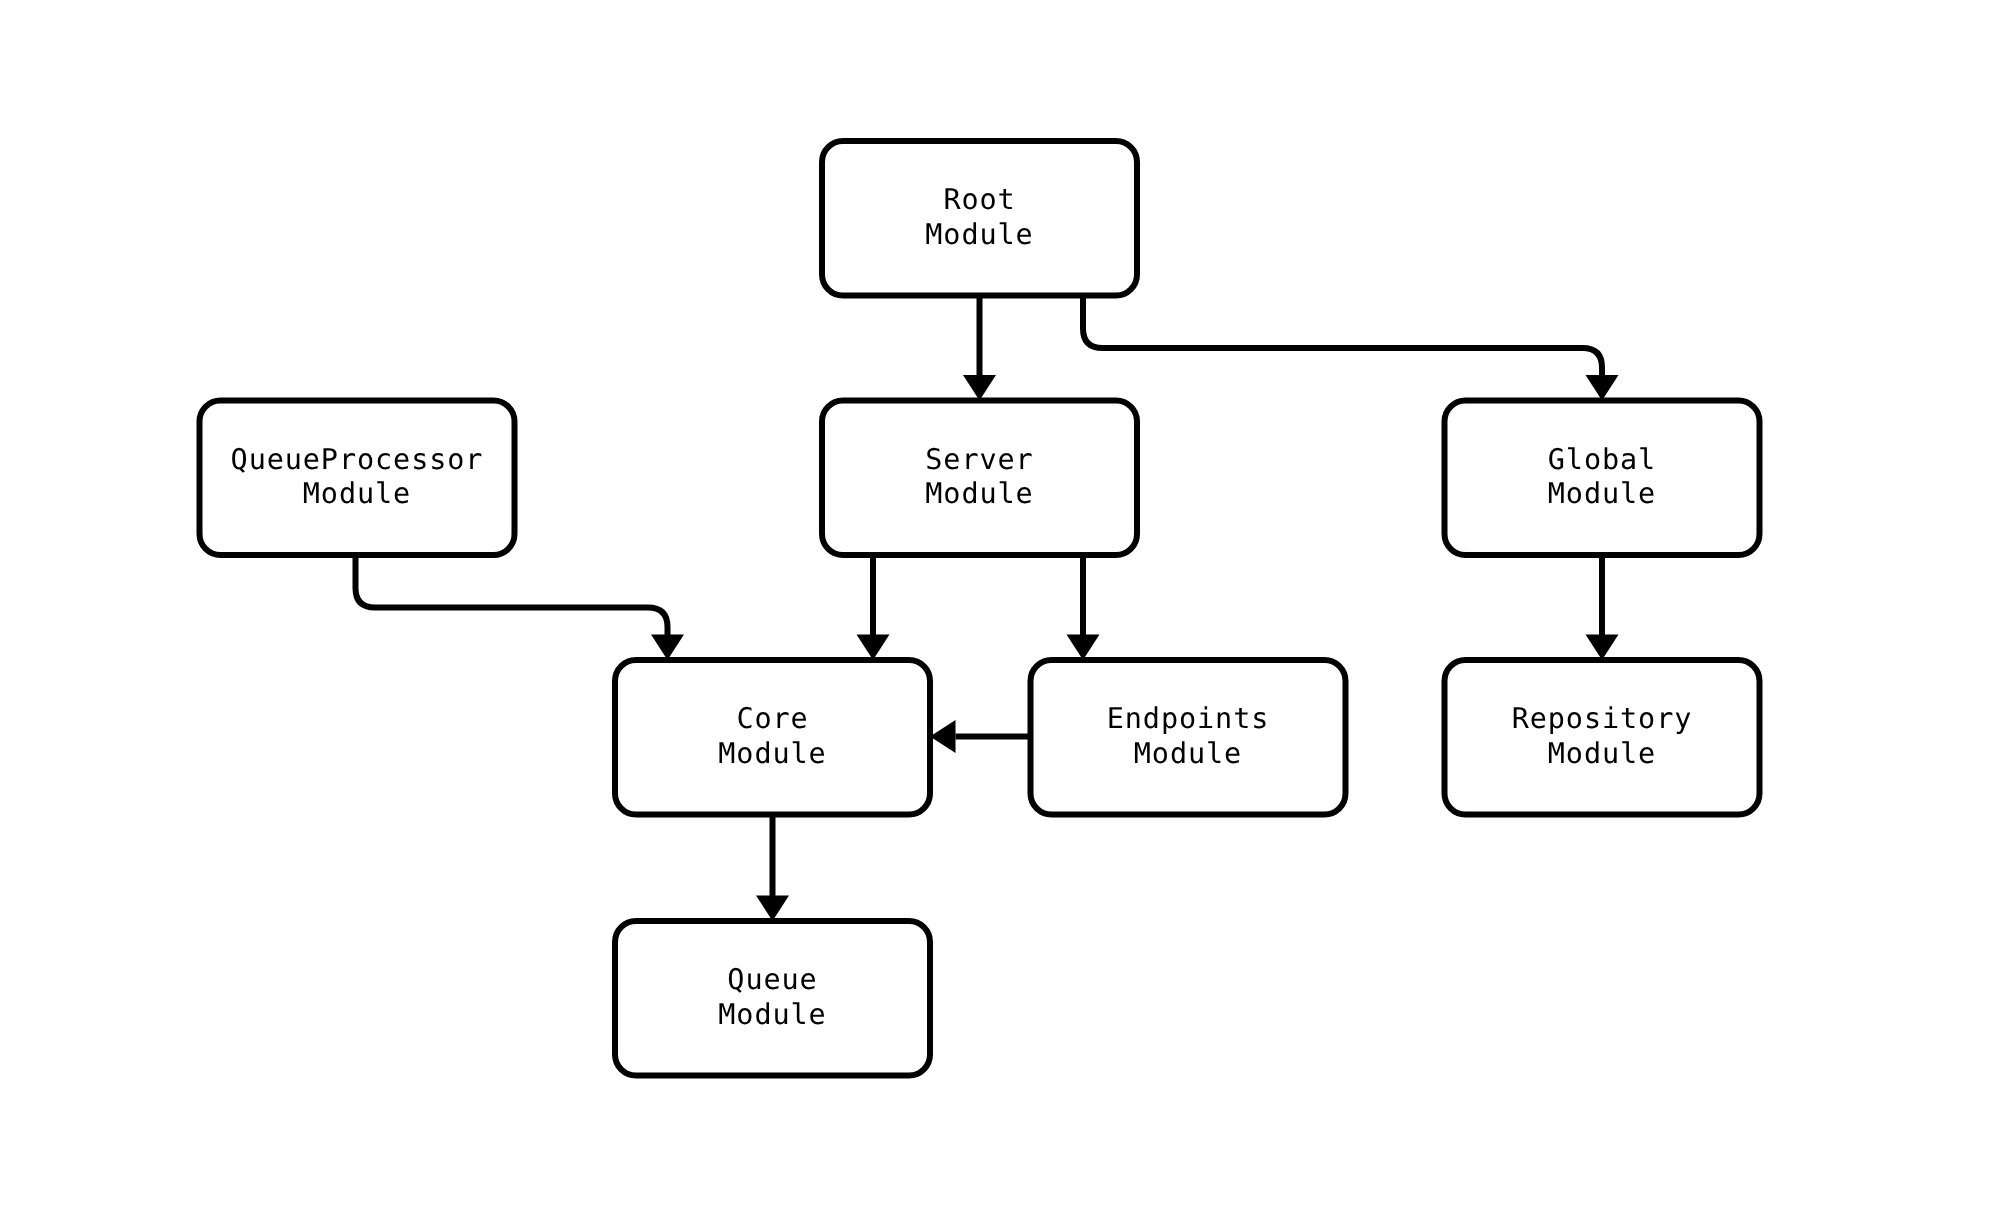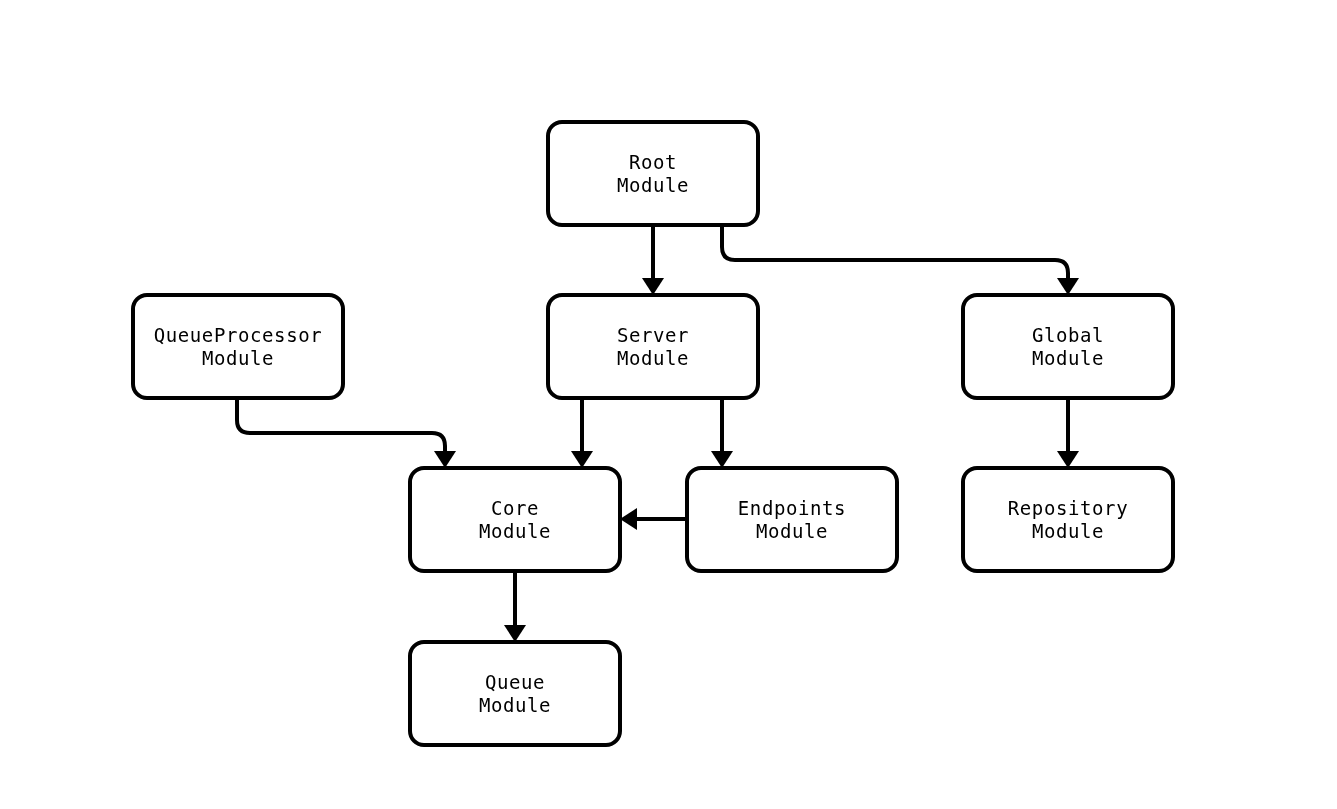--- a/index.html
+++ b/index.html
@@ -12,21 +12,20 @@
     width: 1337px;
     height: 809px;
     overflow: hidden;
     font-family: "DejaVu Sans Mono", "Liberation Mono", monospace;
   }
   #diagram-root {
     position: relative;
     width: 1337px;
     height: 686px;
     background: #ffffff;
-    margin-top: 28px;
   }
   #diagram-svg {
     display: block;
     width: 1337px;
     height: 809px;
   }
   .node-box {
     fill: #ffffff;
     stroke: #000000;
     stroke-width: 4;

